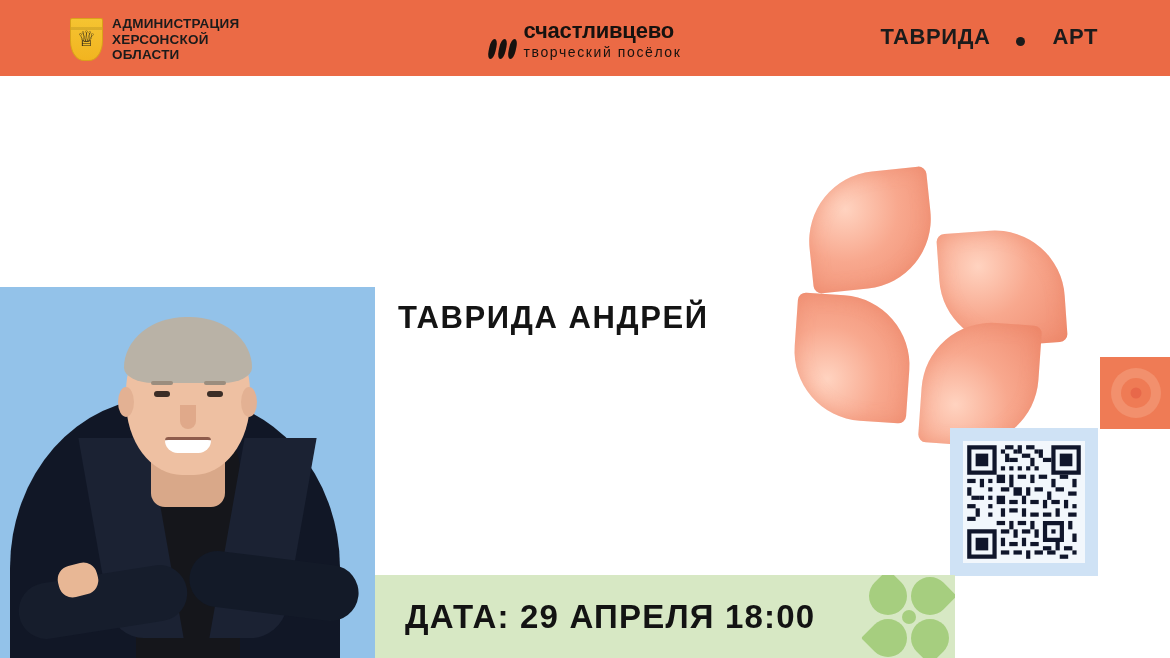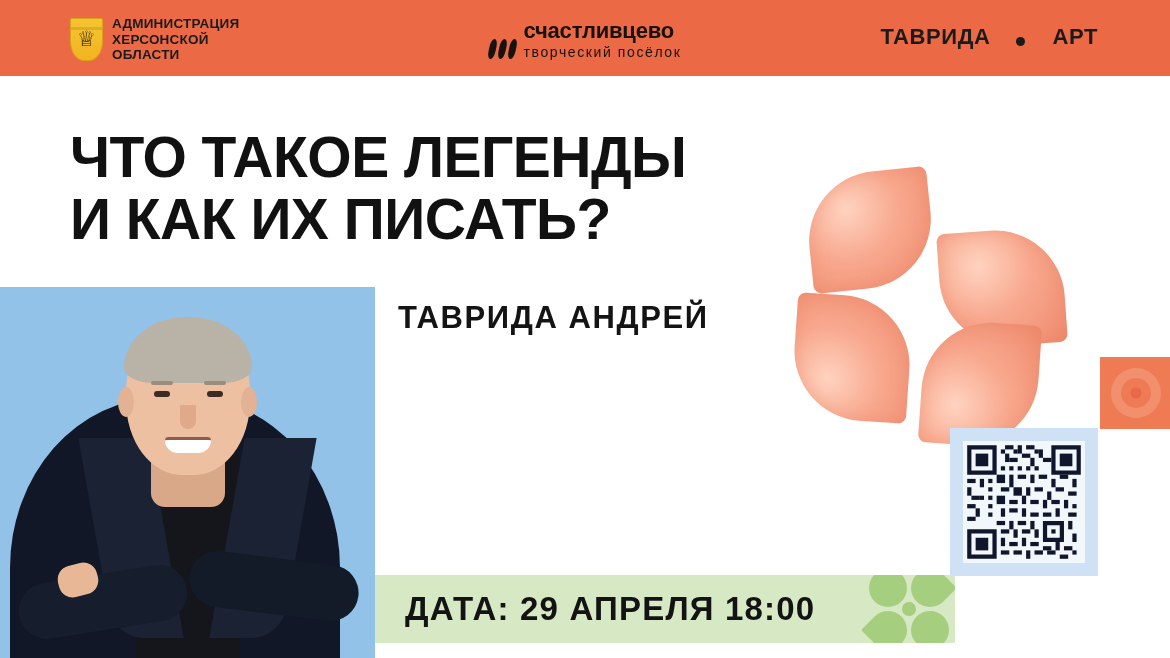--- a/index.html
+++ b/index.html
@@ -365,21 +365,21 @@
   .qr-code {
     width: 122px; height: 122px;
     background-color: #f2f7fc;
     image-rendering: pixelated;
   }
 
   
   .date-band {
     position: absolute;
     left: 375px; top: 575px;
-    width: 580px; height: 68px;
+    width: 580px; height: 83px;
     background: #d7e8c4;
     overflow: hidden;
   }
   .date-text {
     position: absolute;
     left: 30px; top: 50%;
     transform: translateY(-50%);
     color: #131313;
     font-size: 33px;
     font-weight: bold;
@@ -445,24 +445,20 @@
       </div>
     </div>
 
     <div class="tavrida-logo">
       <span>ТАВРИДА</span>
       <span class="tavrida-dot"></span>
       <span>АРТ</span>
     </div>
   </div>
 
-  <div class="headline">
-    <span class="l1">ЧТО ТАКОЕ ЛЕГЕНДЫ</span>
-    <span class="l2">И КАК ИХ ПИСАТЬ?</span>
-  </div>
 
   <div class="portrait-panel">
     <div class="p-jacket"></div>
     <div class="p-shirt"></div>
     <div class="p-lapel-l"></div>
     <div class="p-lapel-r"></div>
     <div class="p-arm-l"></div>
     <div class="p-arm-r"></div>
     <div class="p-hand"></div>
     <div class="p-neck"></div>

